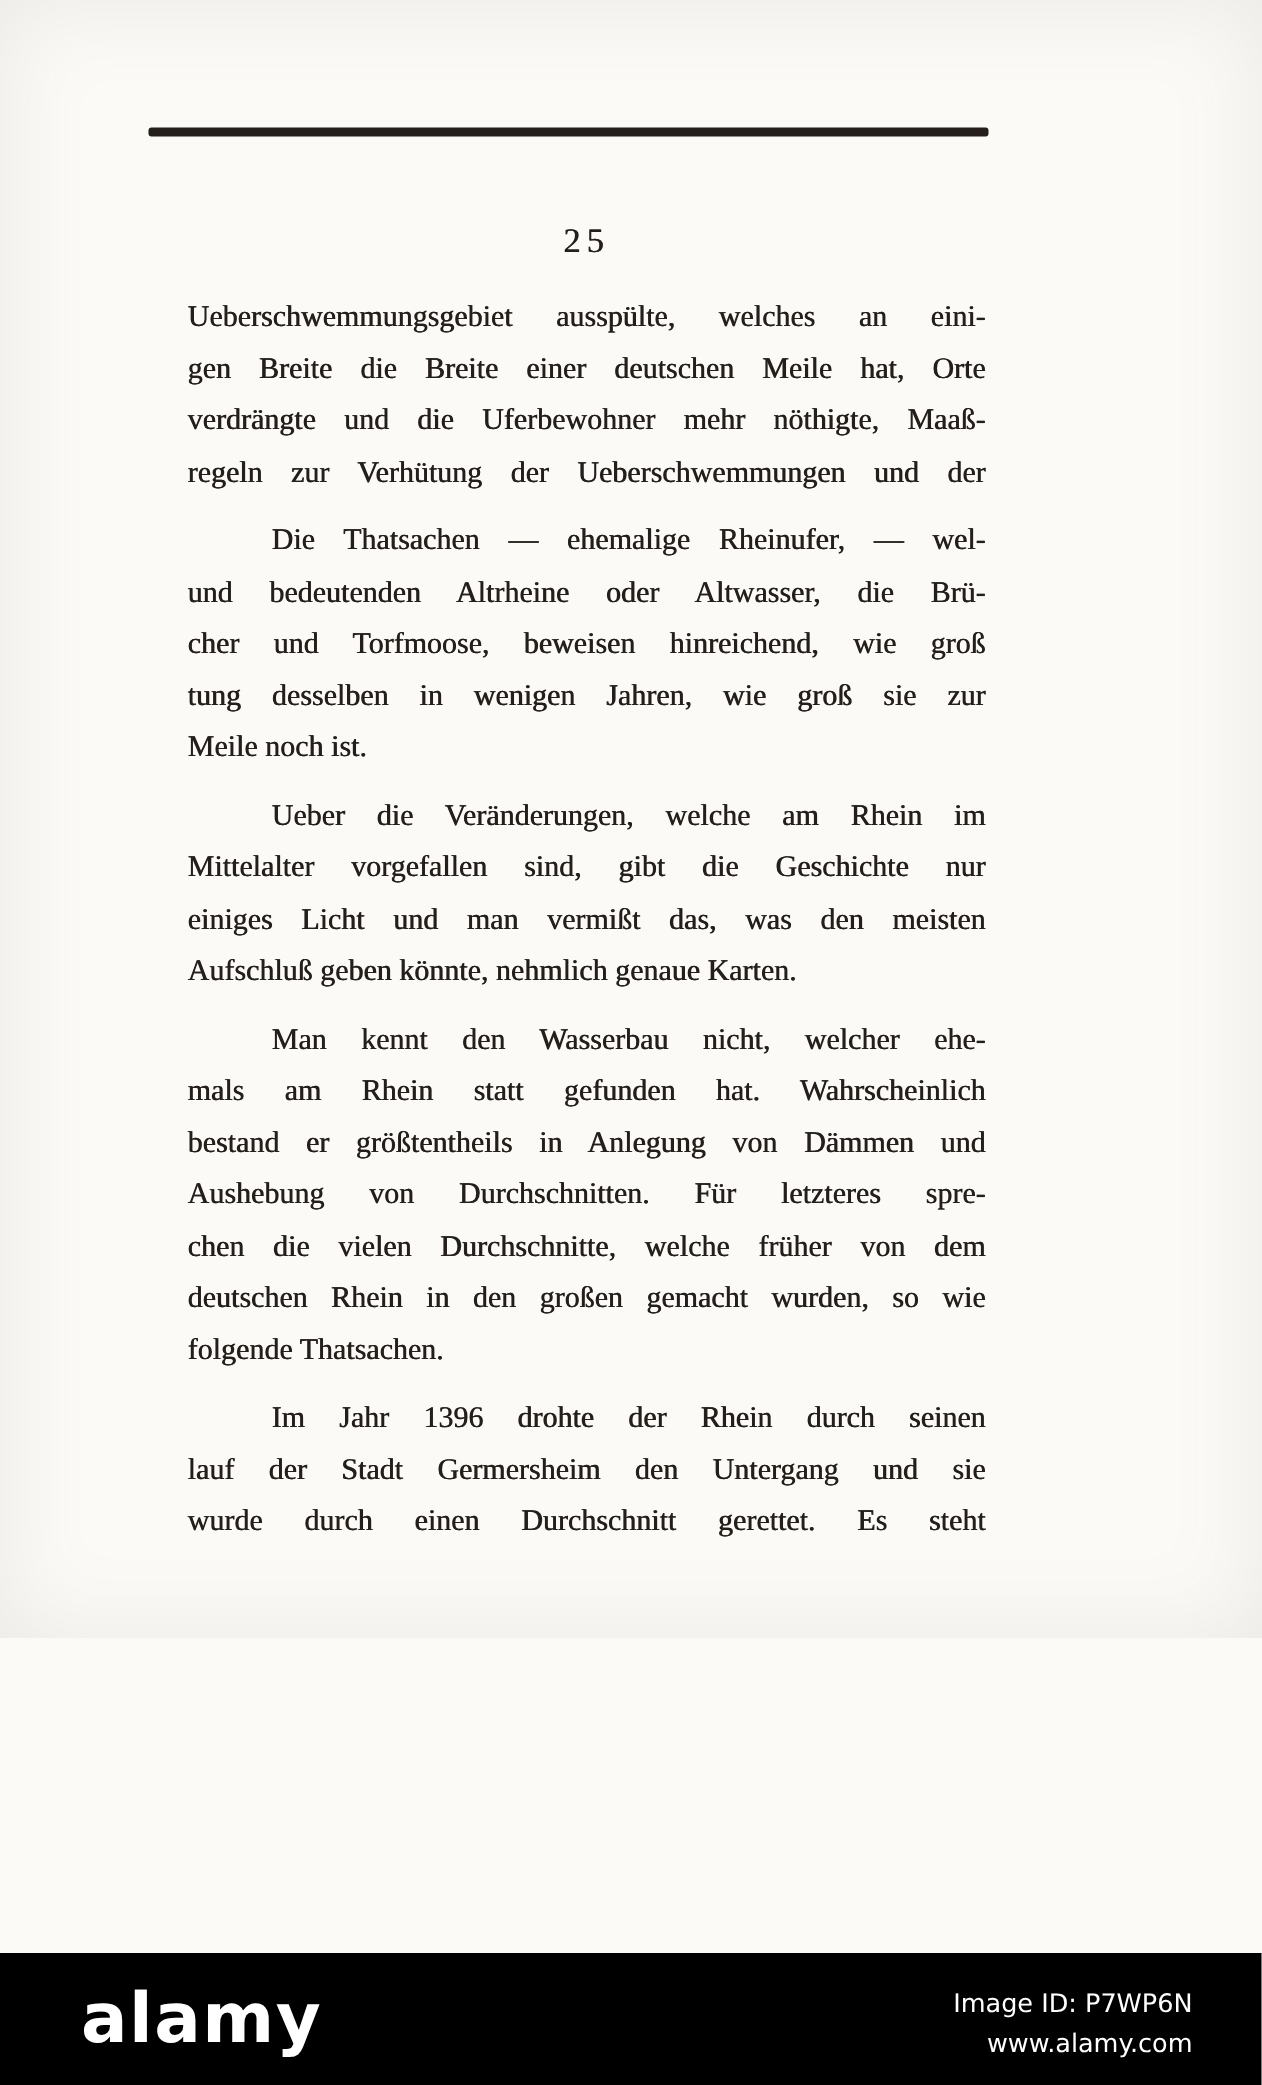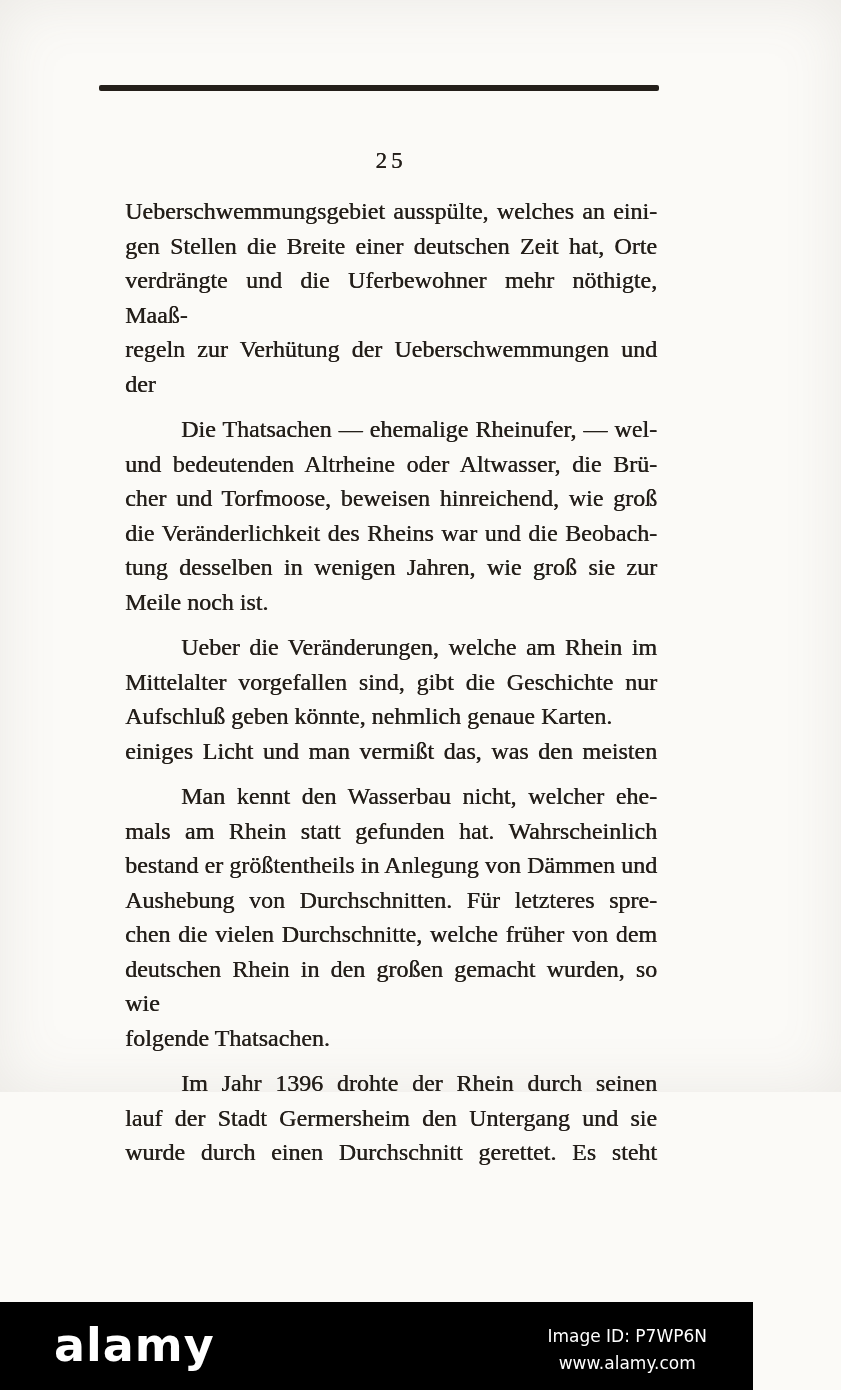--- a/index.html
+++ b/index.html
@@ -36,80 +36,79 @@
     text-shadow: 0.3px 0 0 currentColor;
   }
   .text-block {
     position: absolute;
     left: 125px; top: 194px;
     width: 532px;
     color: var(--ink, #241f1a);
   }
   .para { margin-bottom: 11px; }
   .line {
-    font-size: 24px;
+    font-size: 20px;
     line-height: 34.5px;
     text-align: justify;
     text-align-last: justify;
     color: var(--ink, #241f1a);
     text-shadow: 0.4px 0 0 currentColor; 
   }
   .line.indent { padding-left: 56px; }
   .line.last { text-align-last: left; }
   .alamy-bar {
     position: absolute;
     left: 0; top: 1302px;
-    width: 753px; height: 88px;
+    width: 841px; height: 88px;
     background: var(--bar, #000);
     color: #ffffff;
     font-family: "DejaVu Sans", sans-serif;
   }
   .alamy-logo {
     position: absolute;
     left: 54px; top: 16px;
     font-size: 46px;
     font-weight: bold;
     letter-spacing: 1px;
     color: #ffffff;
   }
   .alamy-meta {
     position: absolute;
     right: 46px; top: 21px;
-    text-align: center;
+    text-align: right;
     font-size: 17px;
     line-height: 27px;
     color: #ffffff;
   }
 </style>
 </head>
 <body>
 
 <div class="scan-page">
   <div class="top-rule"></div>
   <div class="page-number">25</div>
   <div class="text-block" id="text-block">
       <div class="para">
         <div class="line">Ueberschwemmungsgebiet ausspülte, welches an eini-</div>
-        <div class="line">gen Stellen die Breite einer deutschen Zeit hat, Orte</div>
+        <div class="line">gen Breite die Breite einer deutschen Meile hat, Orte</div>
         <div class="line">verdrängte und die Uferbewohner mehr nöthigte, Maaß-</div>
         <div class="line">regeln zur Verhütung der Ueberschwemmungen und der</div>
       </div>
       <div class="para">
         <div class="line indent">Die Thatsachen — ehemalige Rheinufer, — wel-</div>
         <div class="line">und bedeutenden Altrheine oder Altwasser, die Brü-</div>
         <div class="line">cher und Torfmoose, beweisen hinreichend, wie groß</div>
-        <div class="line">die Veränderlichkeit des Rheins war und die Beobach-</div>
         <div class="line">tung desselben in wenigen Jahren, wie groß sie zur</div>
         <div class="line last">Meile noch ist.</div>
       </div>
       <div class="para">
         <div class="line indent">Ueber die Veränderungen, welche am Rhein im</div>
         <div class="line">Mittelalter vorgefallen sind, gibt die Geschichte nur</div>
+        <div class="line">einiges Licht und man vermißt das, was den meisten</div>
         <div class="line last">Aufschluß geben könnte, nehmlich genaue Karten.</div>
-        <div class="line">einiges Licht und man vermißt das, was den meisten</div>
       </div>
       <div class="para">
         <div class="line indent">Man kennt den Wasserbau nicht, welcher ehe-</div>
         <div class="line">mals am Rhein statt gefunden hat.  Wahrscheinlich</div>
         <div class="line">bestand er größtentheils in Anlegung von Dämmen und</div>
         <div class="line">Aushebung von Durchschnitten.  Für letzteres spre-</div>
         <div class="line">chen die vielen Durchschnitte, welche früher von dem</div>
         <div class="line">deutschen Rhein in den großen gemacht wurden, so wie</div>
         <div class="line last">folgende Thatsachen.</div>
       </div>

